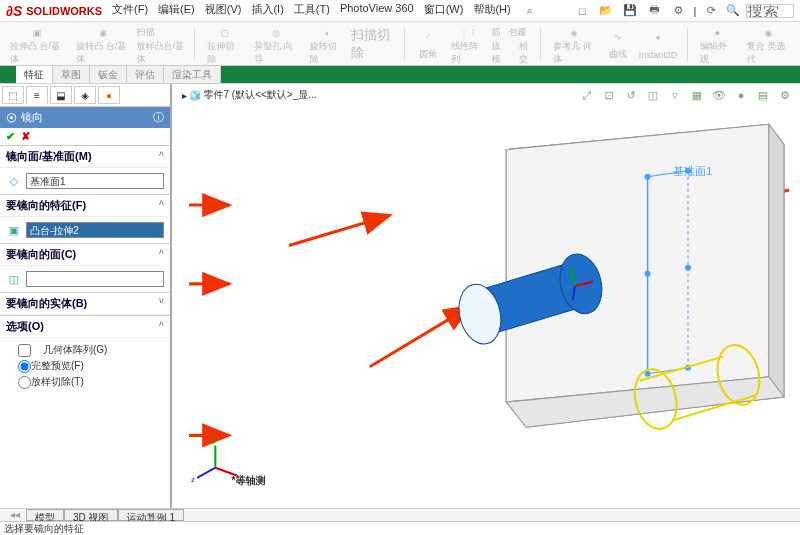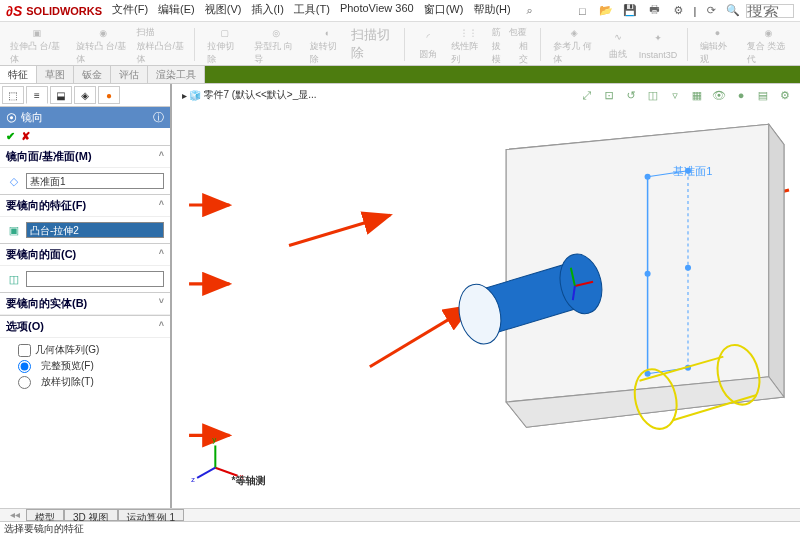--- a/index.html
+++ b/index.html
@@ -10,41 +10,41 @@
   .menu { display:flex; gap:10px; margin-left:10px; font-size:11px; color:#333; }
   .menu span { cursor:pointer; }
   .top-right { margin-left:auto; display:flex; gap:6px; align-items:center; }
   .tool-icon { width:18px; height:18px; display:inline-flex; align-items:center; justify-content:center; color:#666; }
   .ribbon { display:flex; padding:4px 4px 2px 4px; gap:4px; border-bottom:1px solid #ccc; background:#f8f8f8; height:44px; overflow:hidden; }
   .ribbon-group { display:flex; }
   .ribbon-btn { display:flex; flex-direction:column; align-items:center; padding:2px 6px; font-size:9px; color:#666; gap:2px; min-width:34px; }
   .ribbon-btn.inactive { color:#bbb; }
   .ribbon-btn .ric { width:20px; height:20px; display:flex; align-items:center; justify-content:center; }
   .sep { width:1px; background:#ddd; margin:2px 2px; }
-  .cmdtabs { display:flex; background:#4d7c0f; border-bottom:1px solid #ccc; height:18px; }
+  .cmdtabs { display:flex; background:#15803d; border-bottom:1px solid #ccc; height:18px;padding-left:16px; }
   .cmdtab { padding:2px 8px; font-size:10px; border-right:1px solid #ccc; background:#fff; }
   .cmdtab.active { background:#fff; }
   .cmdtab.inactive { background:#f0f0f0; color:#888; }
   .main { display:flex; height:calc(535px - 22px - 44px - 18px - 14px - 13px); }
   .leftpane { width:172px; border-right:2px solid #aaa; display:flex; flex-direction:column; background:#fff; }
   .lp-tabs { display:flex; border-bottom:1px solid #ccc; padding:2px; gap:2px; }
   .lp-tab { width:22px; height:18px; border:1px solid #ccc; display:flex; align-items:center; justify-content:center; font-size:10px; }
   .lp-tab.active { background:#fff; border-bottom-color:#fff; }
   .pm-hdr { background:#5a8ac6; color:#fff; padding:3px 6px; display:flex; align-items:center; gap:4px; font-size:11px; }
   .pm-ok { display:flex; gap:6px; padding:2px 6px; }
   .pm-ok .ok { color:#0a0; font-weight:bold; }
   .pm-ok .no { color:#c00; font-weight:bold; }
   .pm-section-hdr { background:#fff; border-top:1px solid #ccc; border-bottom:1px solid #eee; padding:3px 6px; font-size:11px; font-weight:bold; display:flex; justify-content:space-between; align-items:flex-start; color:#003; }
   .pm-body { padding:3px 6px; }
   .pm-input-row { display:flex; align-items:center; gap:4px; margin:2px 0; }
   .pm-icon { width:16px; height:16px; display:inline-flex; align-items:center; justify-content:center; }
   .pm-text { flex:1; border:1px solid #888; padding:1px 3px; font-size:10px; background:#fff; height:16px; line-height:14px; }
   .pm-text.sel { background:#2d6da8; color:#fff; }
-  .chk { display:flex; align-items:center; gap:4px; margin:2px 0 2px 12px; font-size:10px; }
-  .rad { display:flex; align-items:center; gap:10px; margin:2px 0 2px 12px; font-size:10px; }
+  .chk { display:flex; align-items:center; gap:12px; margin:2px 0 2px 12px; font-size:10px; }
+  .rad { display:flex; align-items:center; gap:0; margin:2px 0 2px 12px; font-size:10px; }
   .viewport { flex:1; position:relative; background:#fff; }
   .vp-toolbar { position:absolute; top:2px; right:6px; display:flex; gap:4px; }
   .vp-tool { width:18px; height:18px; display:flex; align-items:center; justify-content:center; color:#7a7; }
   .breadcrumb { position:absolute; top:4px; left:10px; font-size:10px; color:#333; display:flex; align-items:center; gap:2px; }
   .footer-tabs { position:absolute; left:4px; bottom:26px; display:flex; gap:0; font-size:10px; }
   .footer-tab { padding:1px 8px; border:1px solid #aaa; background:#eee; }
   .status { position:absolute; bottom:0; left:0; right:0; height:14px; border-top:1px solid #ccc; font-size:10px; padding:0 4px; background:#fff; }
   .chev { font-size:9px; color:#888; }
   svg { display:block; }
 </style>

